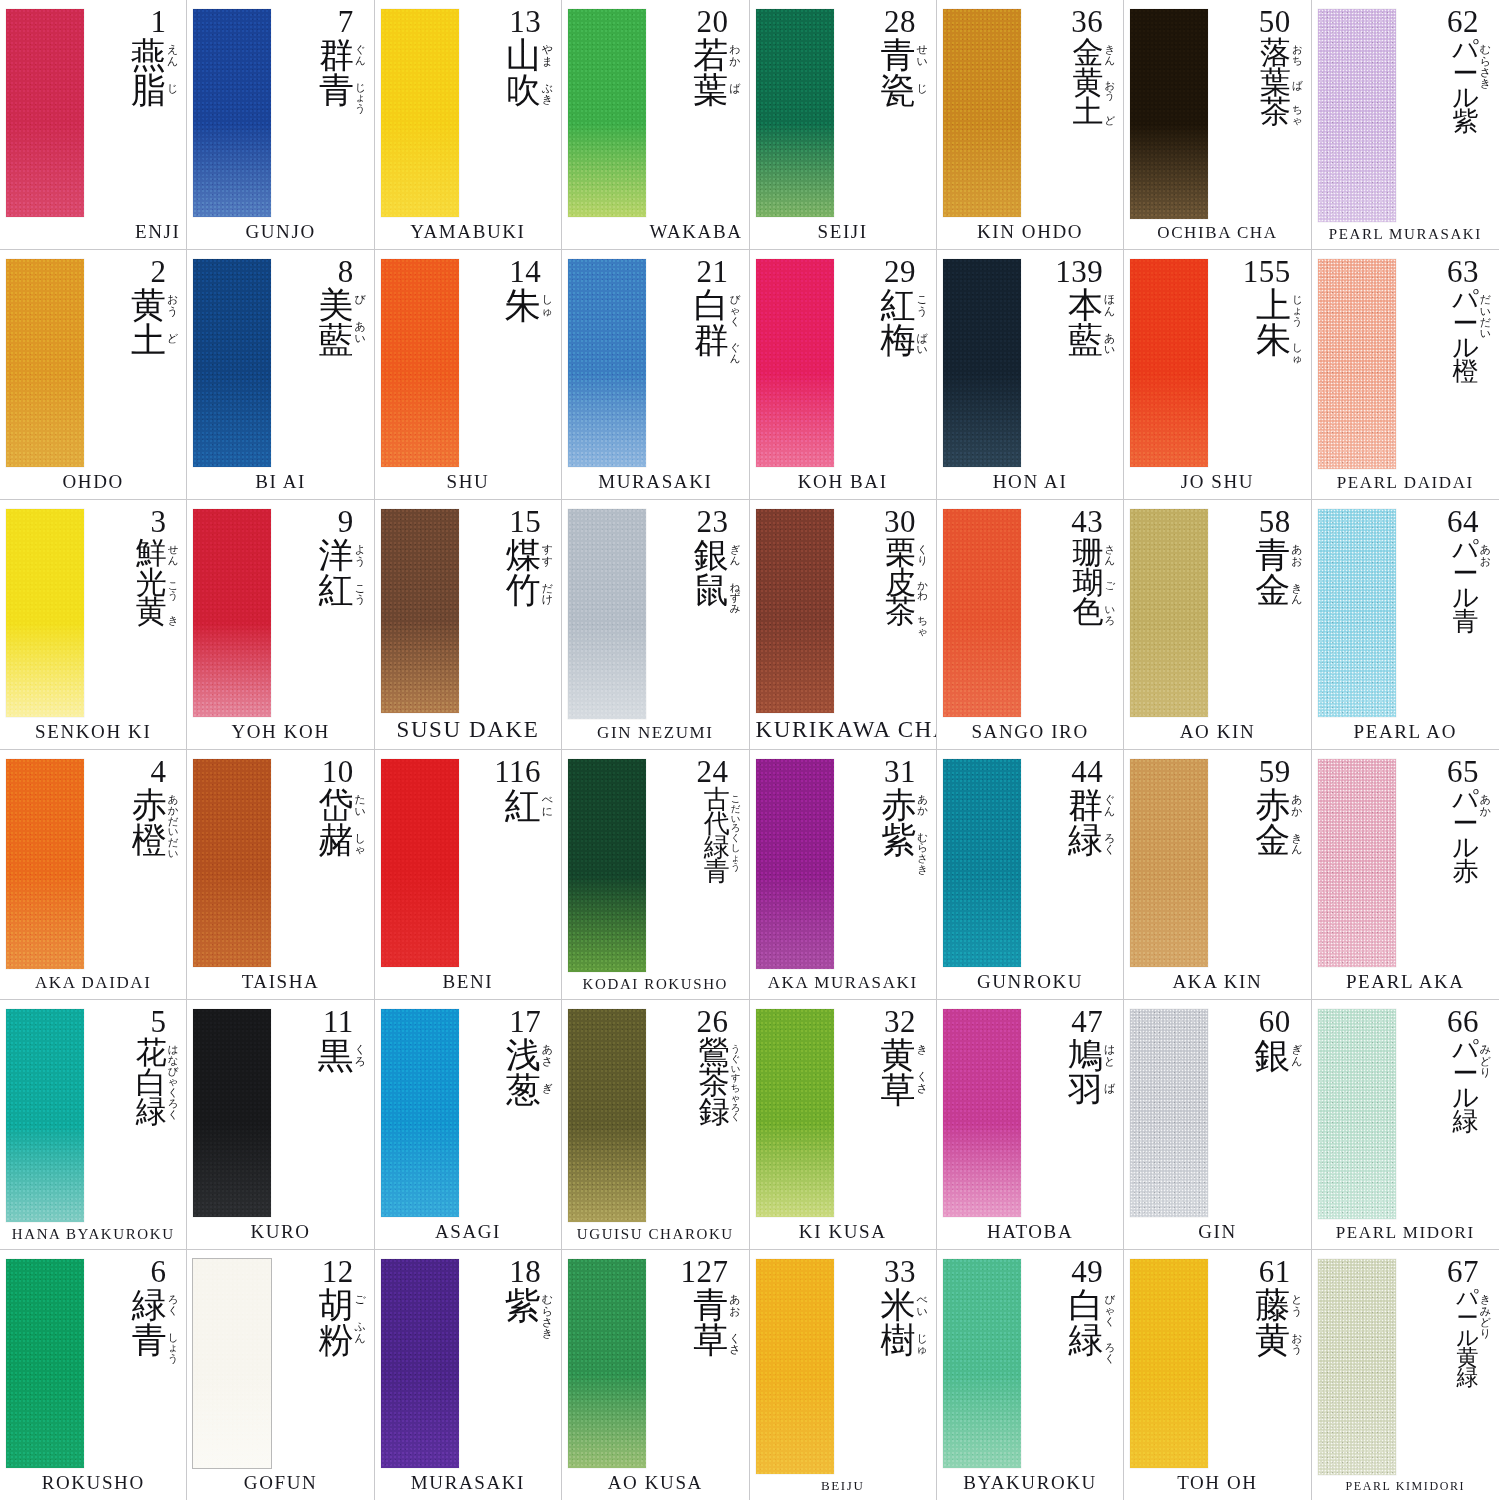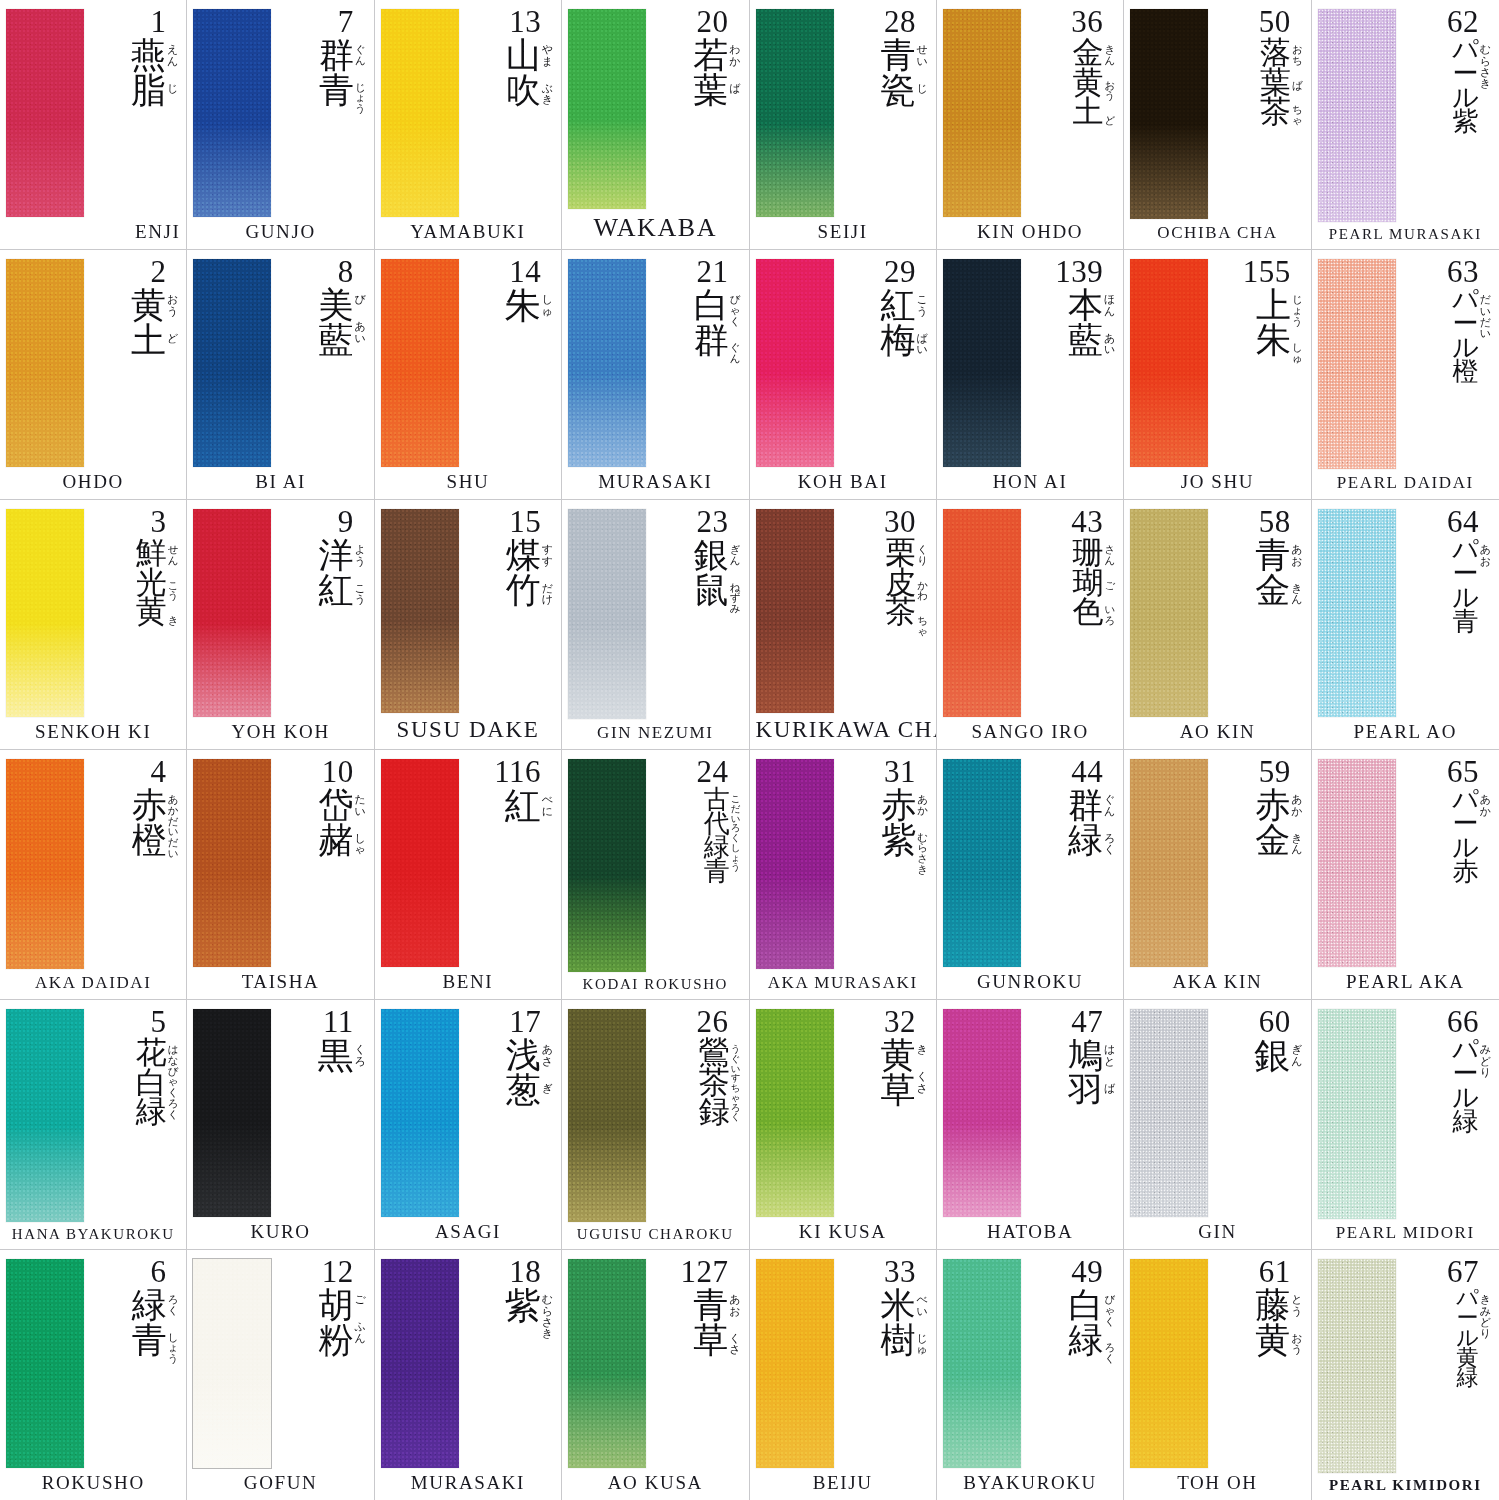--- a/index.html
+++ b/index.html
@@ -264,21 +264,21 @@
                 <span class="furi" style="font-size: 11px;">わ</span>
                 <span class="furi" style="font-size: 11px;">か</span>
               </div>
               <div class="furi-grp" style="margin-top: 15.75px;">
                 <span class="furi" style="font-size: 11px;">ば</span>
               </div>
             </div>
           </div>
         </div>
       </div>
-      <div class="romaji" style="font-size: 26px;">WAKABA</div>
+      <div class="romaji" style="font-size: 19px; text-align: right;">WAKABA</div>
     </div>
     <div class="cell">
       <div class="cell-top">
         <div class="swatch-wrap">
           <div class="swatch" style="background: linear-gradient(rgb(15, 107, 74) 0%, rgb(15, 107, 74) 55%, rgb(123, 178, 100) 100%);">
             <div class="tex"></div>
           </div>
         </div>
         <div class="label-col">
           <div class="num">28</div>
@@ -1454,21 +1454,21 @@
                 <span class="furi" style="font-size: 11px;">い</span>
               </div>
               <div class="furi-grp" style="margin-top: 15.75px;">
                 <span class="furi" style="font-size: 11px;">じ</span>
                 <span class="furi" style="font-size: 11px;">ゅ</span>
               </div>
             </div>
           </div>
         </div>
       </div>
-      <div class="romaji" style="font-size: 19px;">BEIJU</div>
+      <div class="romaji" style="font-size: 13px;">BEIJU</div>
     </div>
     <div class="cell last-row">
       <div class="cell-top">
         <div class="swatch-wrap">
           <div class="swatch" style="background: linear-gradient(rgb(76, 186, 141) 0%, rgb(76, 186, 141) 55%, rgb(143, 211, 178) 100%);">
             <div class="tex"></div>
           </div>
         </div>
         <div class="label-col">
           <div class="num">49</div>
@@ -1543,15 +1543,15 @@
               <div class="furi-grp">
                 <span class="furi" style="font-size: 11px;">き</span>
                 <span class="furi" style="font-size: 11px;">み</span>
                 <span class="furi" style="font-size: 11px;">ど</span>
                 <span class="furi" style="font-size: 11px;">り</span>
               </div>
             </div>
           </div>
         </div>
       </div>
-      <div class="romaji" style="font-size: 15px; font-weight: bold;">PEARL KIMIDORI</div>
+      <div class="romaji" style="font-size: 12px;">PEARL KIMIDORI</div>
     </div>
   </div>
 
 </body></html>

